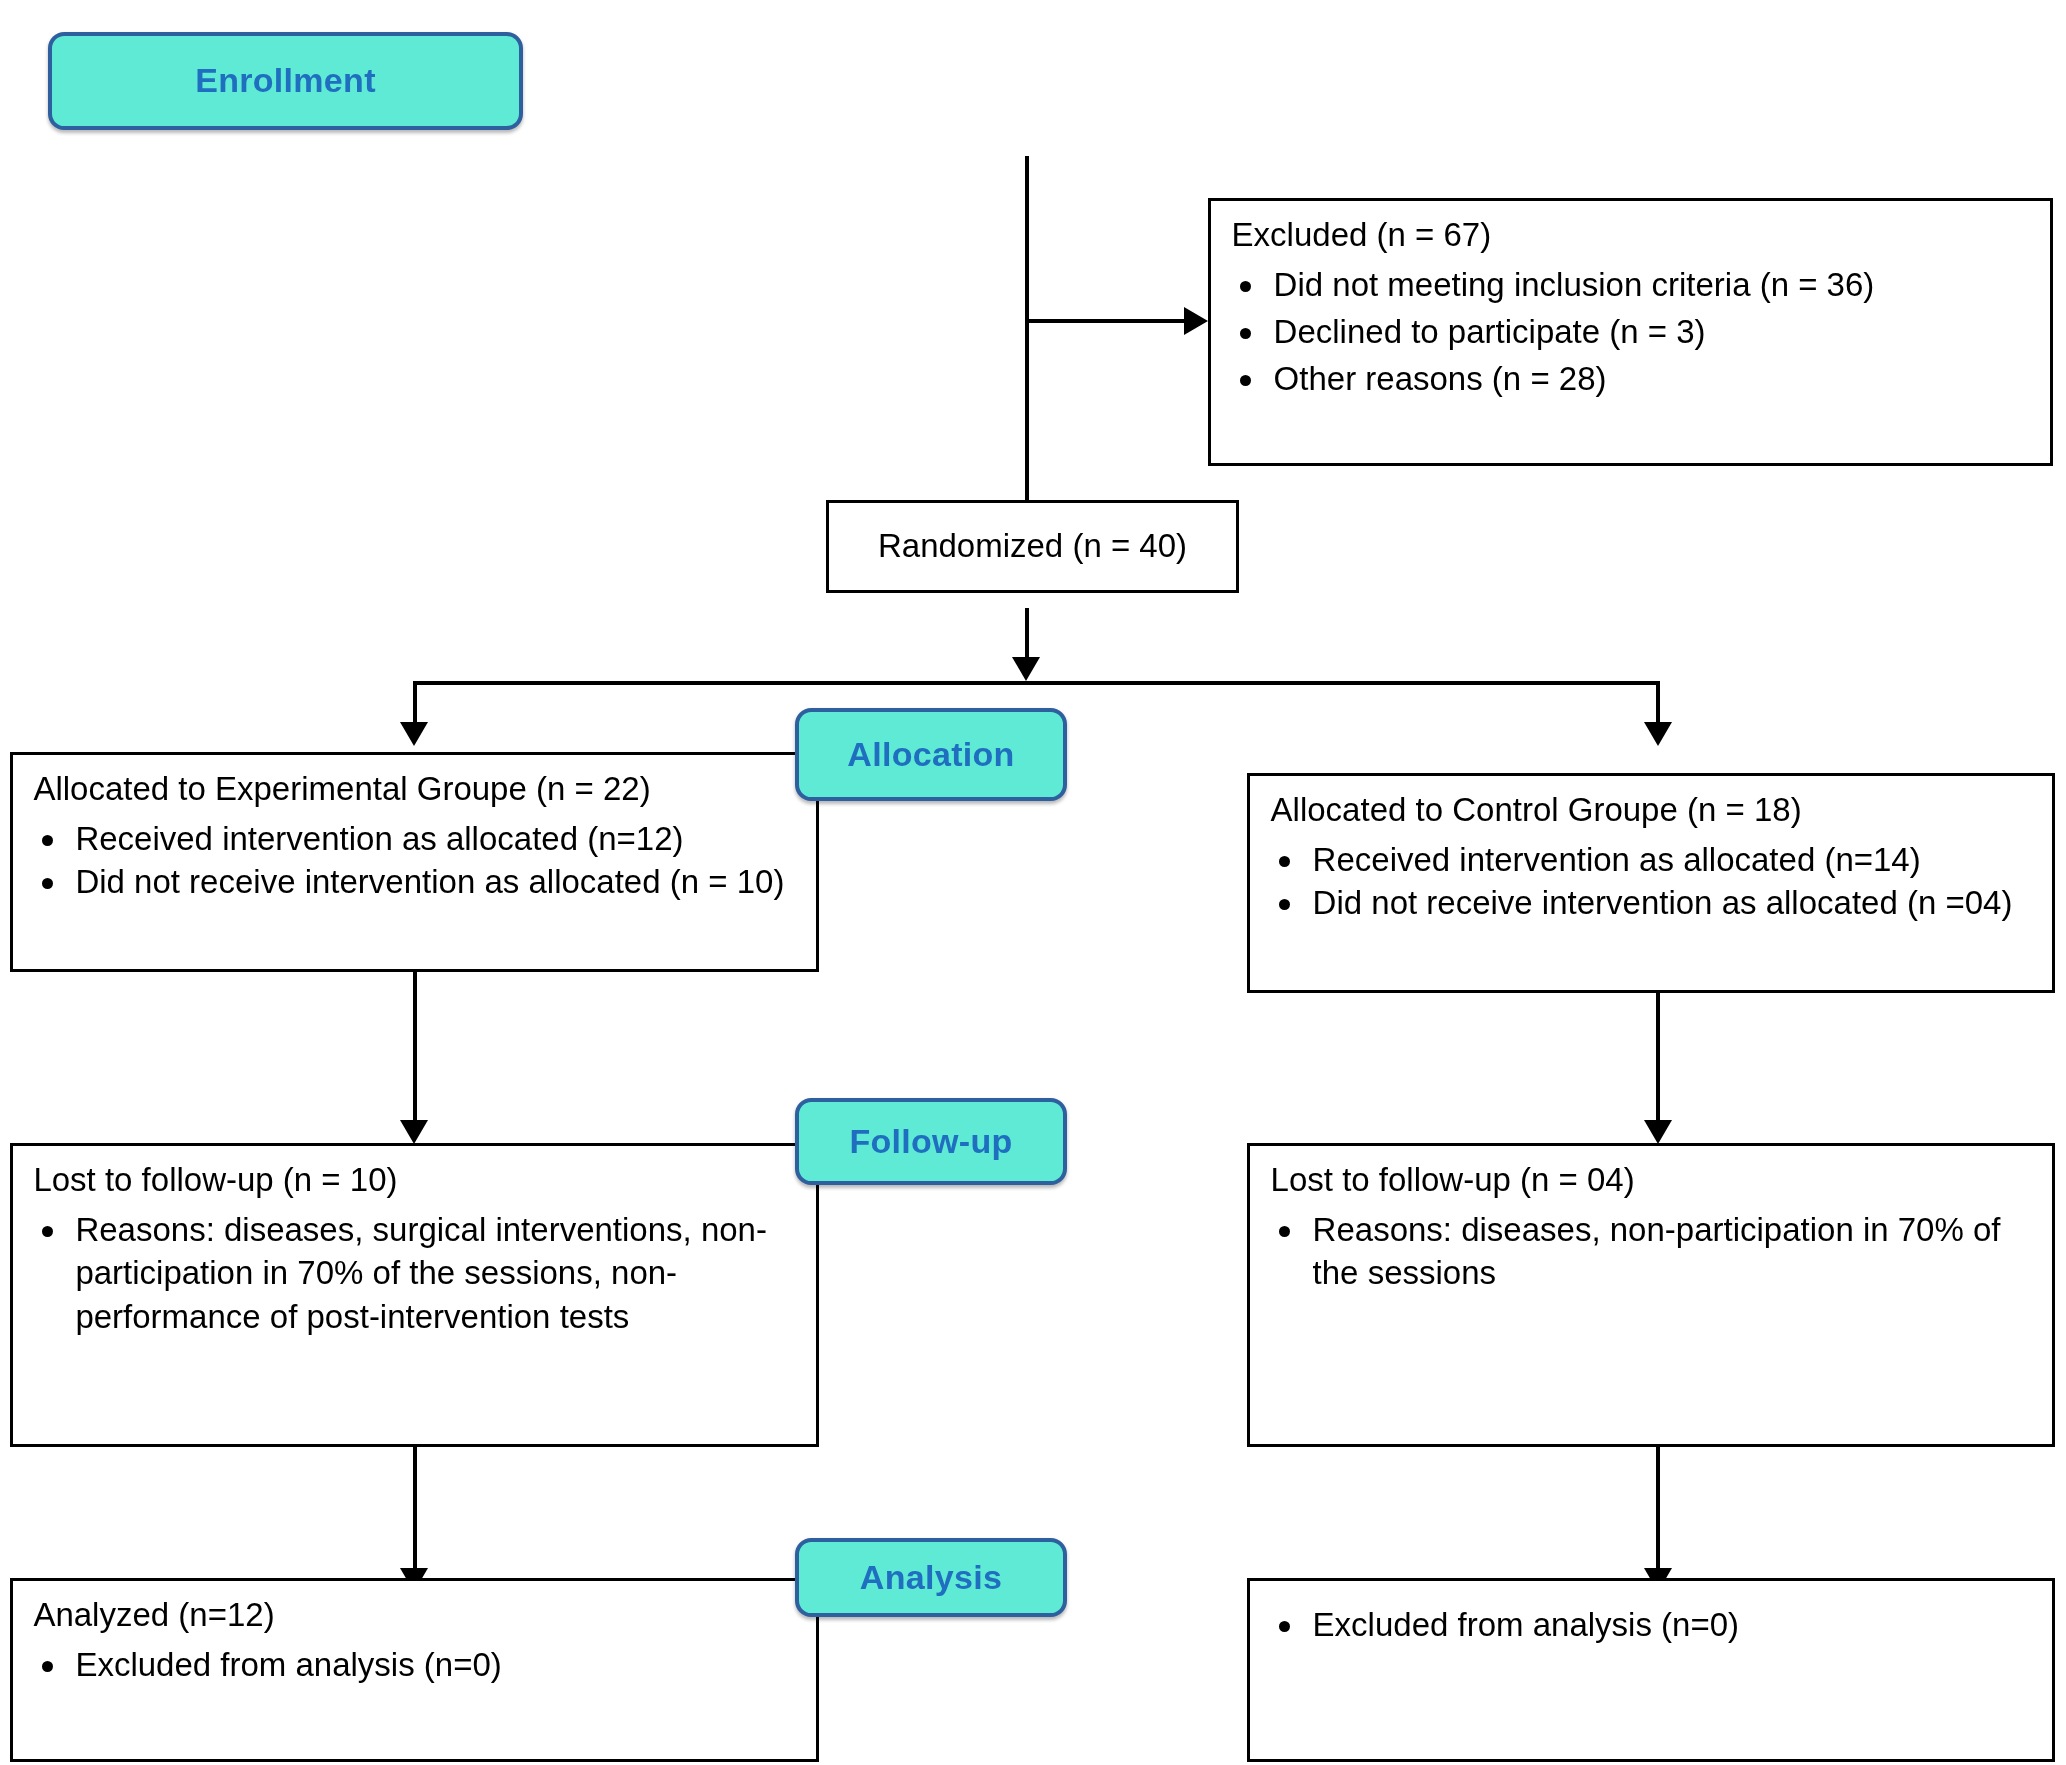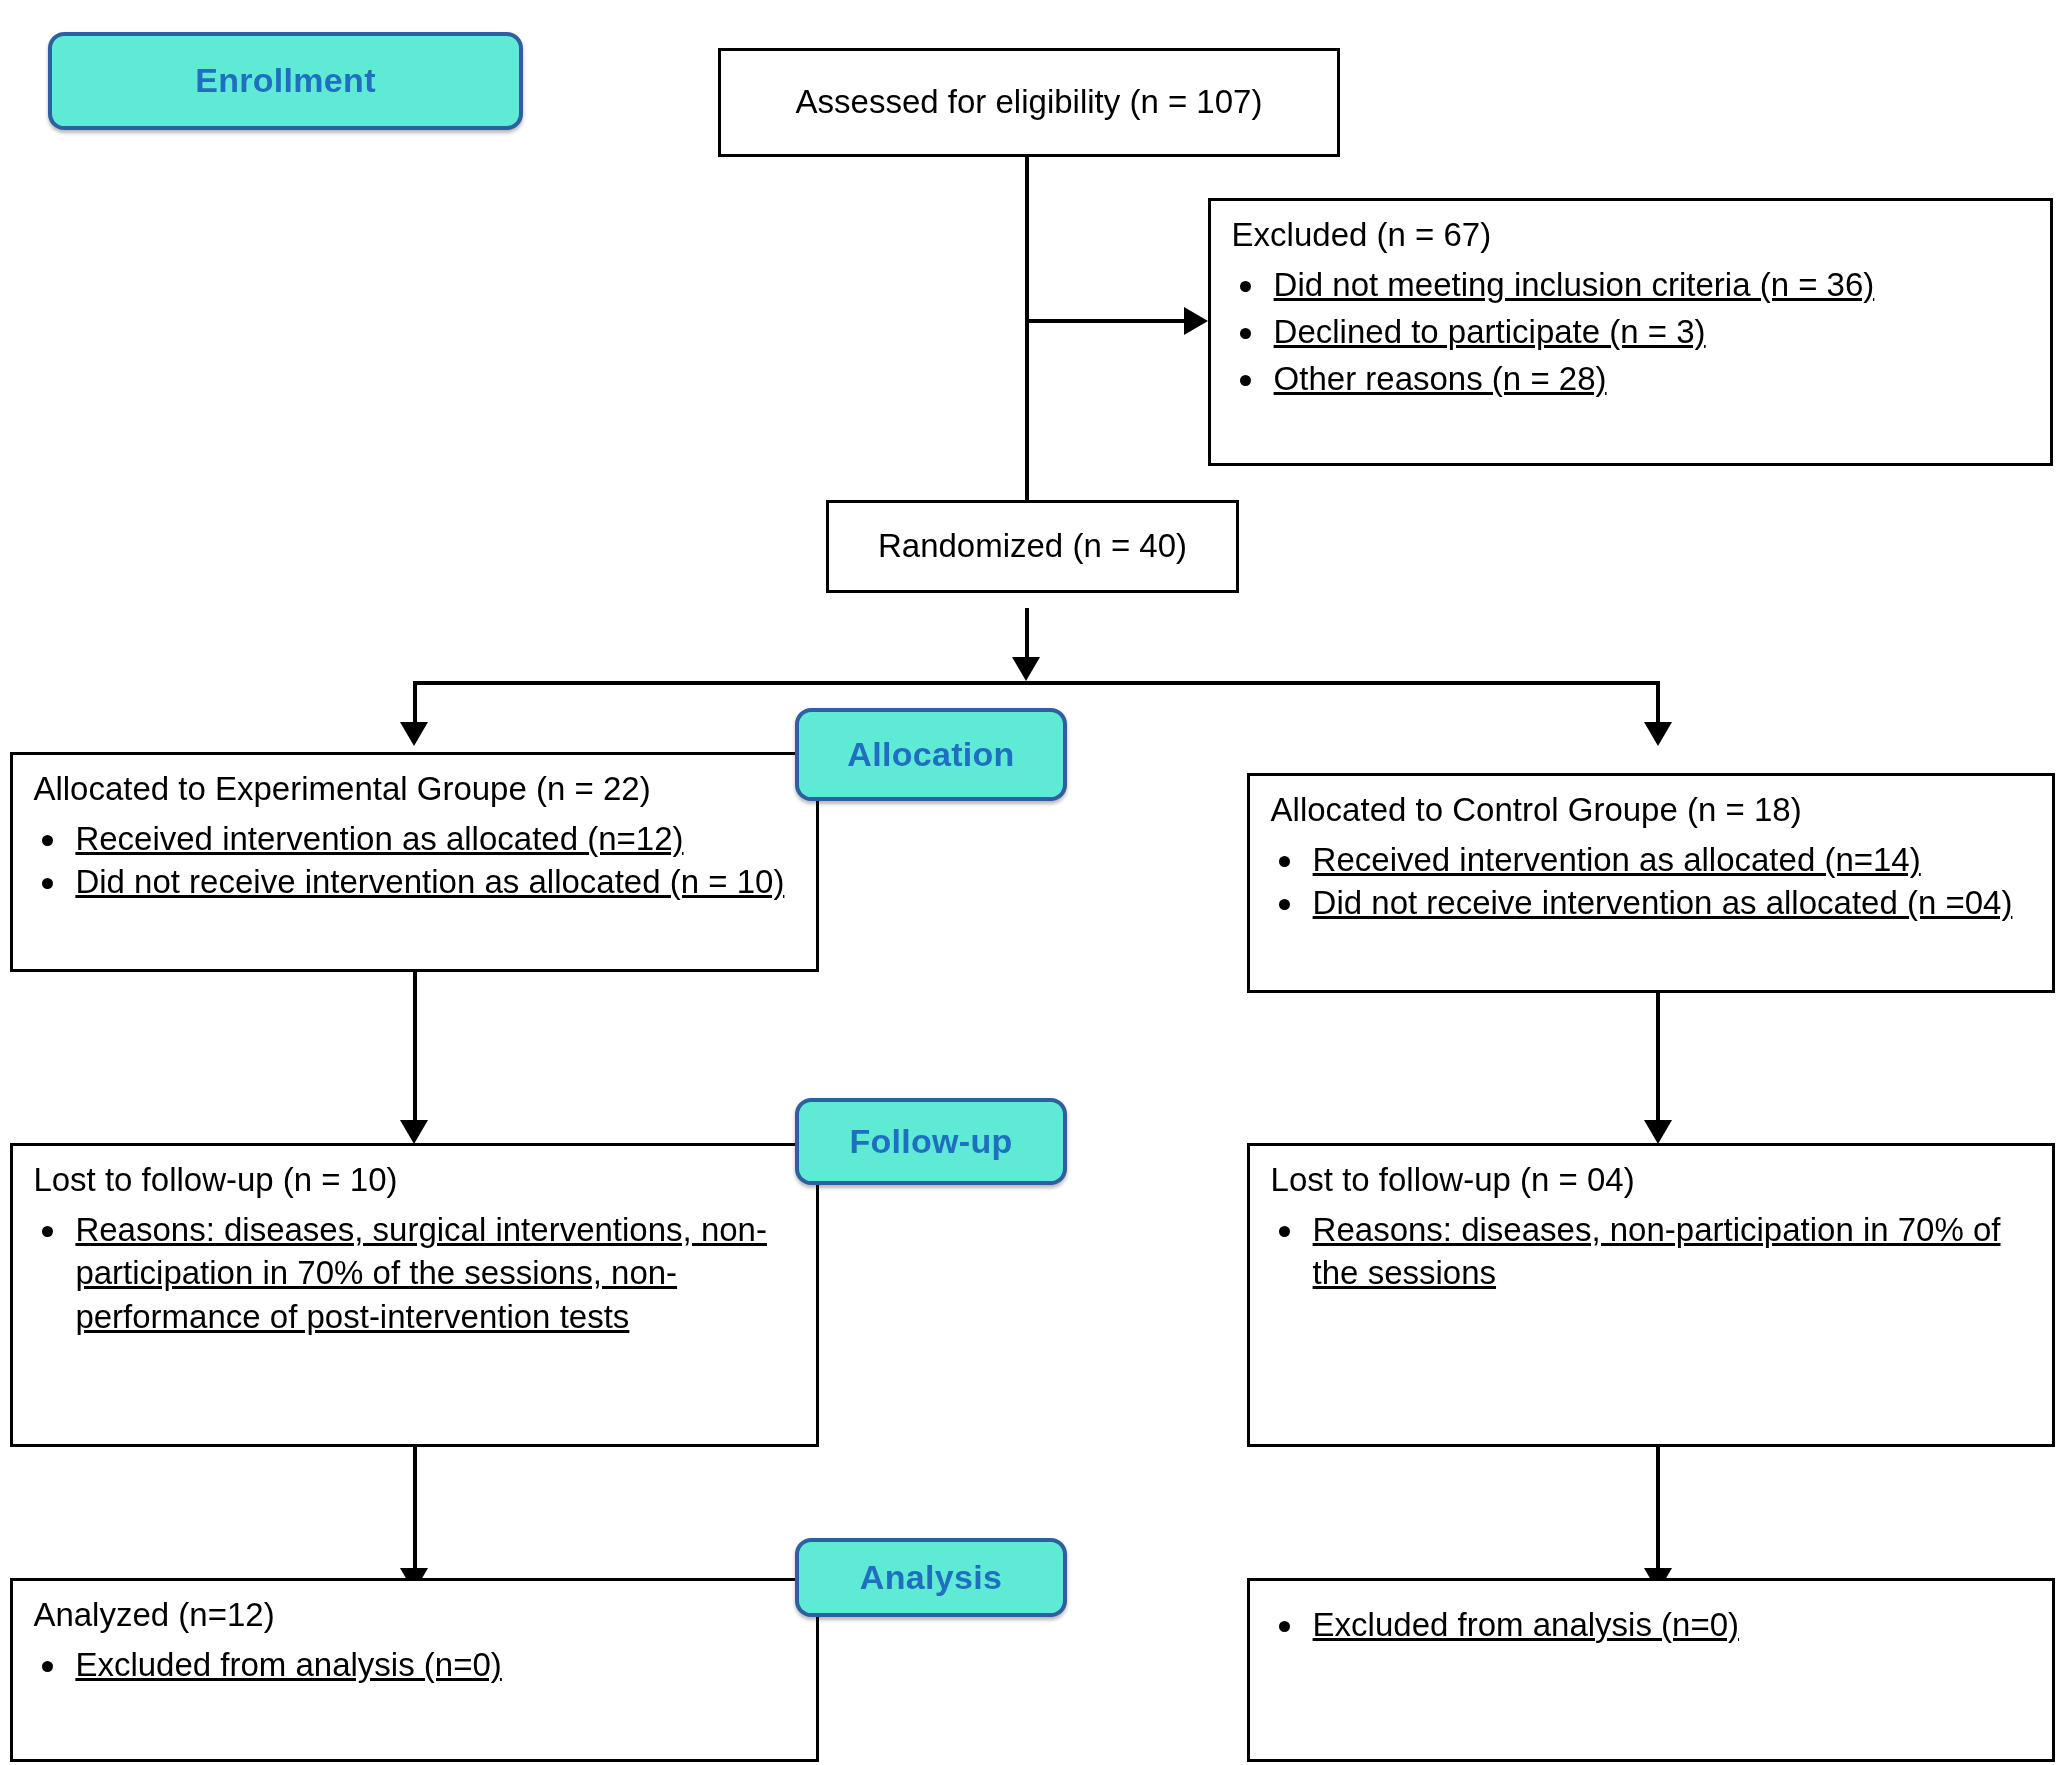--- a/index.html
+++ b/index.html
@@ -33,21 +33,20 @@
     box-sizing:border-box;
   }
   .fbox.center .inner{
     display:flex;align-items:center;justify-content:center;
     padding:5.4px;
   }
   ul.blist{
     list-style:none;
     margin:7.6px 0 0 0;
     padding:0;
-    text-decoration:underline;
   }
   ul.blist li{
     position:relative;
     font-size:33px;
     line-height:1.32;
     padding-left:42px;
     margin-bottom:3.3px;
   }
   ul.blist li::before{
     content:"";
@@ -98,25 +97,20 @@
 </style>
 </head>
 <body>
 
 <div id="stage">
 
   <div class="badge" style="left:48px;top:31.5px;width:475px;height:98px;">
     <span>Enrollment</span>
   </div>
 
-  <div class="fbox center" style="left:718px;top:48px;width:622px;height:109px;">
-    <div class="inner">
-      <span class="title">Assessed for eligibility (n = 107)</span>
-    </div>
-  </div>
 
   <div class="vline" style="left:1025px;top:156px;height:349px;"></div>
 
   <div class="hline" style="left:1025px;top:319px;width:163px;"></div>
   <div class="arrowright" style="left:1184px;top:307px;"></div>
 
   <div class="fbox" style="left:1208px;top:198px;width:845px;height:268px;">
     <div class="inner">
       <span class="title">Excluded (n = 67)</span>
       <ul class="blist">

